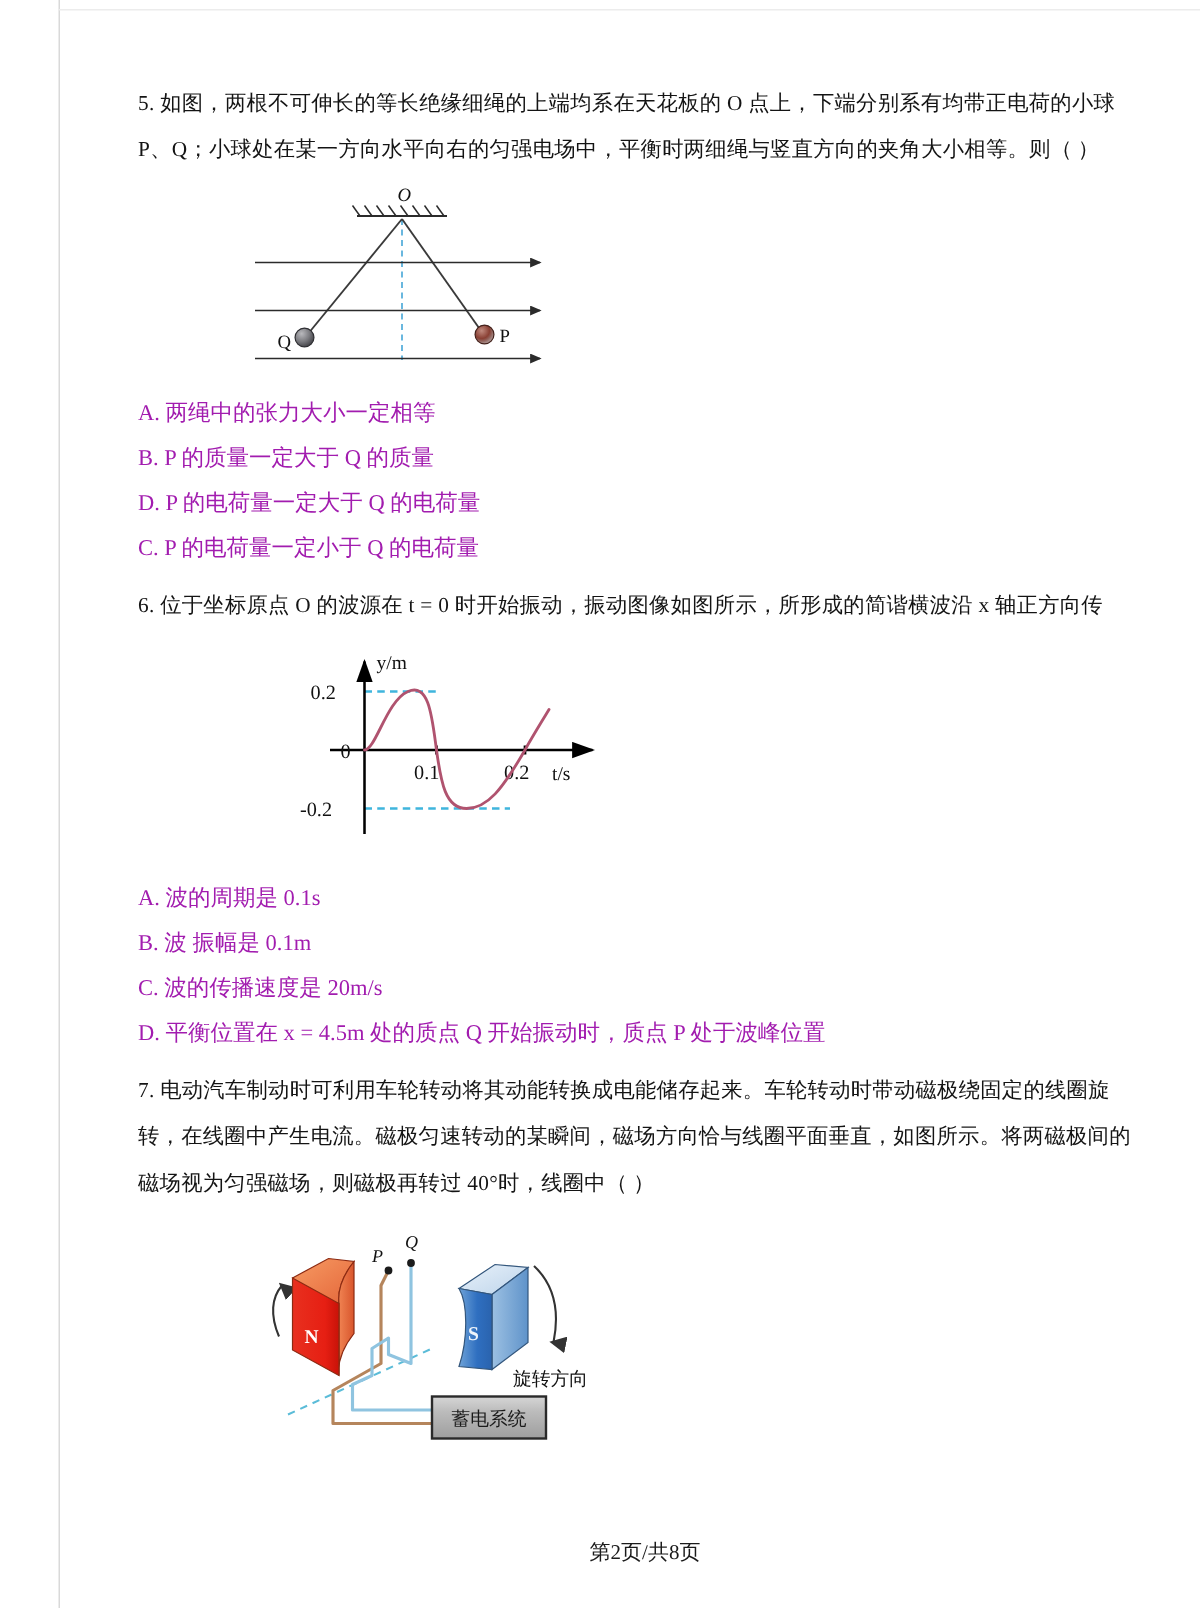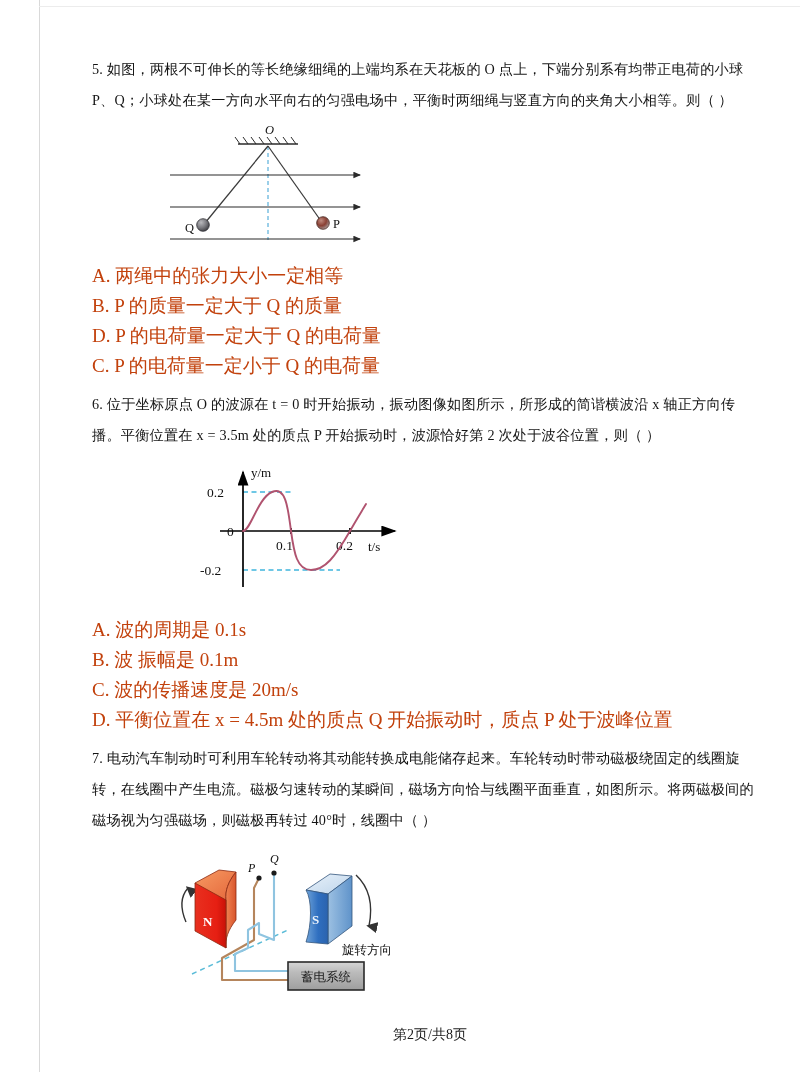--- a/index.html
+++ b/index.html
@@ -49,23 +49,23 @@
 
   .qline {
     font-size: 14.2px;
     line-height: 31px;
     letter-spacing: .2px;
     color: #141414;
     white-space: nowrap;
   }
 
   .opt {
-    font-size: 19px;
+    font-size: 15px;
     line-height: 30px;
-    color: #c2410c;
+    color: #a21caf;
   }
 
   .fig { position: relative; }
 
   
   .footer {
     position: absolute;
     left: 0; right: 0;
     top: 1026px;
     text-align: center;
@@ -152,21 +152,20 @@
       </div>
 
       <div class="opt">A. 两绳中的张力大小一定相等</div>
       <div class="opt">B. P 的质量一定大于 Q 的质量</div>
       <div class="opt">D. P 的电荷量一定大于 Q 的电荷量</div>
       <div class="opt">C. P 的电荷量一定小于 Q 的电荷量</div>
     </div>
 
     <div style="margin-top:8px;">
       <div class="qline">6. 位于坐标原点 O 的波源在 t = 0 时开始振动，振动图像如图所示，所形成的简谐横波沿 x 轴正方向传</div>
-      <div class="qline">播。平衡位置在 x = 3.5m 处的质点 P 开始振动时，波源恰好第 2 次处于波谷位置，则（      ）</div>
 
       <div class="fig" id="fig2">
         <svg width="260" height="150" viewBox="0 0 260 150">
           <defs>
             <marker id="axArrow" markerWidth="9" markerHeight="9" refX="8" refY="3.2" orient="auto">
               <path d="M0,0 L9,3.2 L0,6.4 z" fill="#000"></path>
             </marker>
           </defs>
 
           <line x1="63" y1="33" x2="112" y2="33" stroke="#3fb5dd" stroke-width="1.6" stroke-dasharray="5,3.5"></line>

